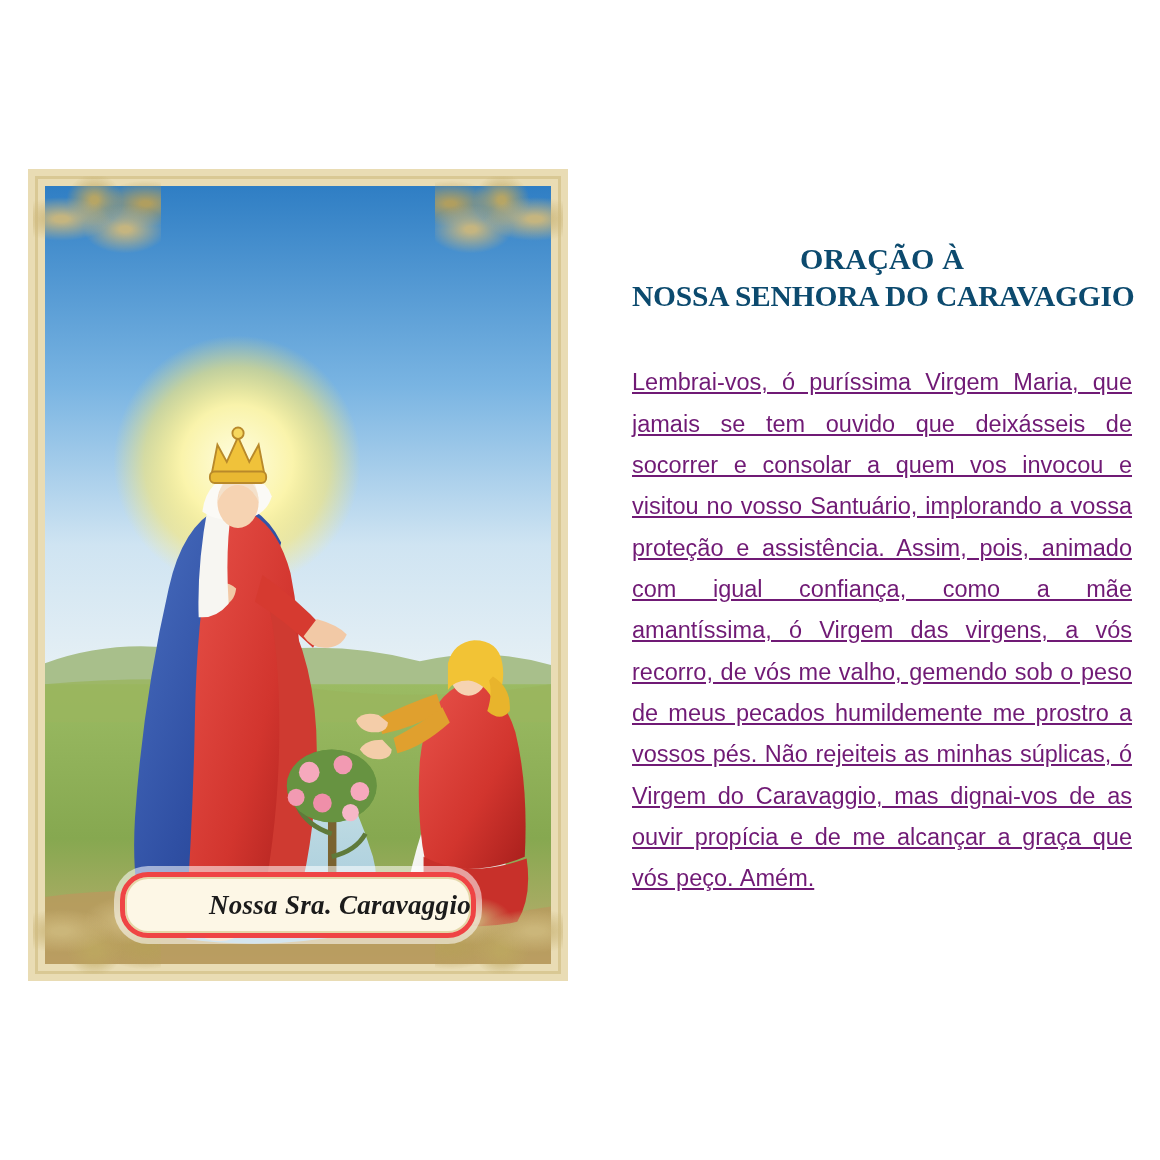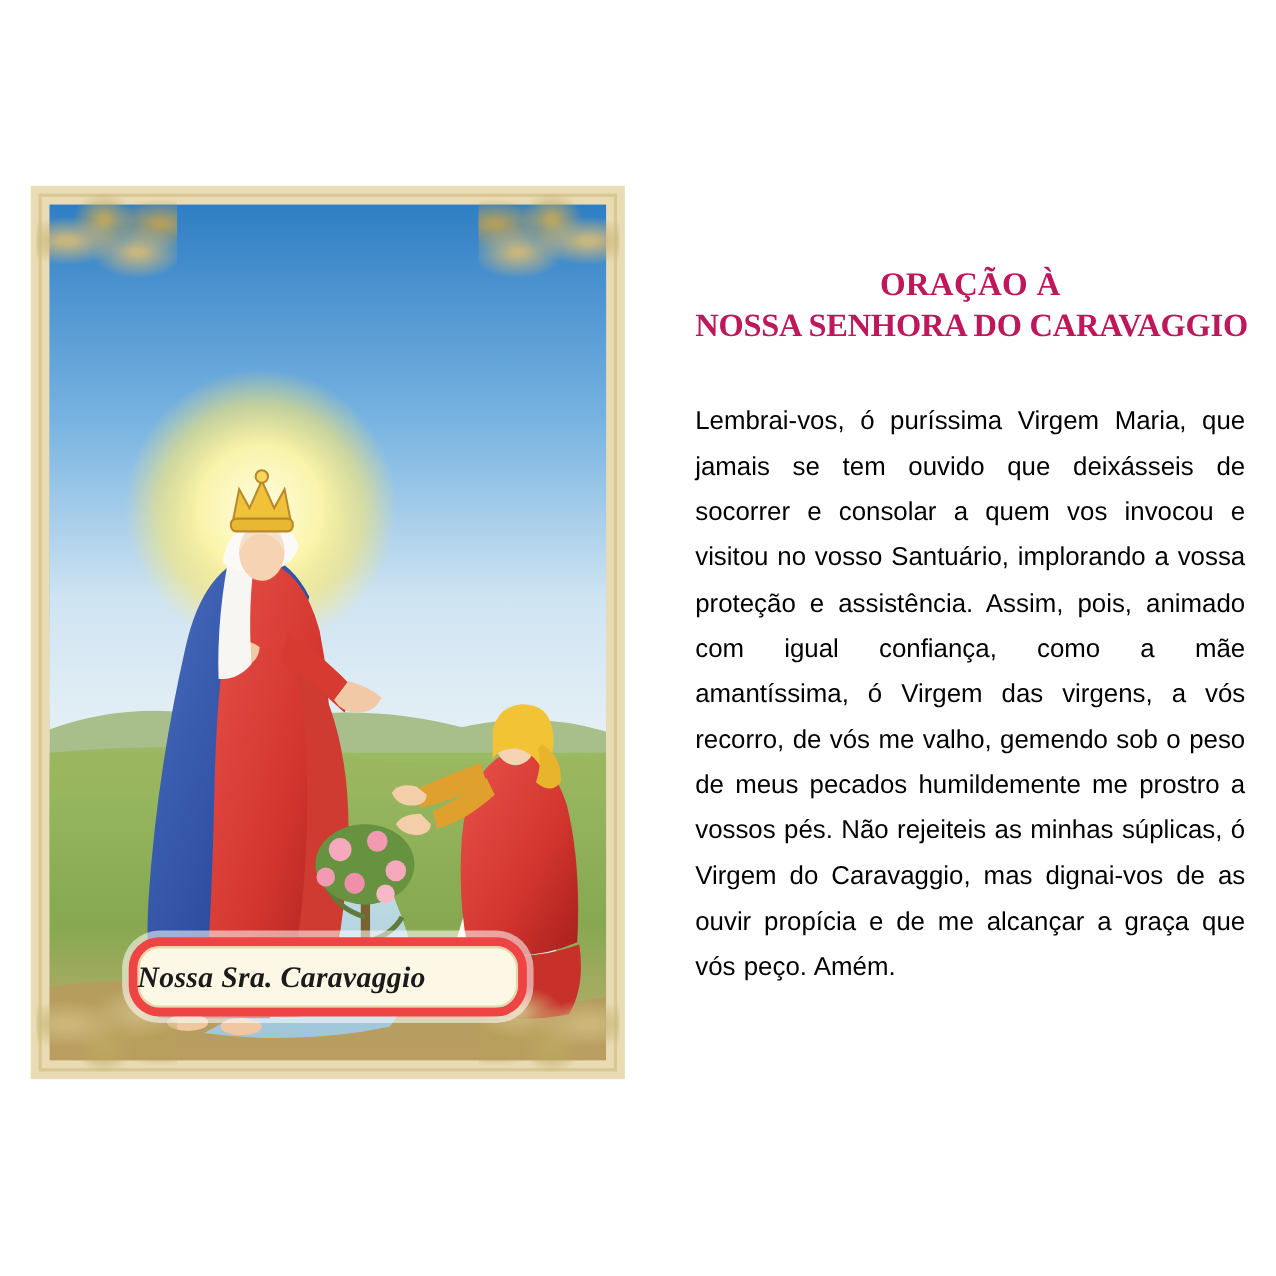--- a/index.html
+++ b/index.html
@@ -73,31 +73,31 @@
     left: 0; top: 0;
     width: 100%;
     height: 100%;
     overflow: hidden;
     background: linear-gradient(#2f7ec4 0%, #63a6dc 26%, #a7cde9 48%, #cfe2ee 58%, #bcd3b2 62%, #7f9f55 72%, #8aa85a 80%, #b2a567 92%, #c9b77a 100%);
   }
 
   .caption-plate {
     position: absolute;
     left: 50%;
-    bottom: 40px;
+    bottom: 26px;
     transform: translateX(-50%);
     width: 346px;
     height: 56px;
     border-radius: 28px;
     background: #fdf7e6;
-    border: 8px solid #ef4444;
+    border: 5px solid #ef4444;
     box-shadow: 0 0 0 6px rgba(255,255,255,.55), inset 0 0 0 2px #e4d7a8;
     display: flex;
     align-items: center;
-    justify-content: flex-start;
+    justify-content: flex-end;
   }
   .caption-text {
     font-family: "Liberation Serif", serif;
     font-style: italic;
     font-weight: 700;
     font-size: 27px;
     color: #1b1b1b;
     letter-spacing: .3px;
     white-space: nowrap;
   }
@@ -106,41 +106,42 @@
   .prayer {
     position: absolute;
     left: 632px;
     top: 240px;
     width: 500px;
   }
   .prayer-title {
     text-align: center;
     font-family: "Liberation Serif", serif;
     font-weight: 700;
-    color: #be185d;
+    color: #0c4a6e;
     line-height: 1.28;
     font-size: 30px;
     letter-spacing: .2px;
   }
   .prayer-title .line2 {
     display: block;
     font-size: 29.5px;
     letter-spacing: -0.2px;
     white-space: nowrap;
     text-align: right;
   }
   .prayer-body {
     margin-top: 46px;
     font-family: "Liberation Sans", sans-serif;
     font-size: 23.5px;
     line-height: 1.76;
-    color: #000000;
+    color: #701a75;
     text-align: justify;
     text-justify: inter-word;
     word-spacing: 1px;
+    text-decoration: underline;
   }
 </style>
 </head>
 <body>
 
 <div class="page">
 
   <div class="card">
     <div class="card-frame">
 

